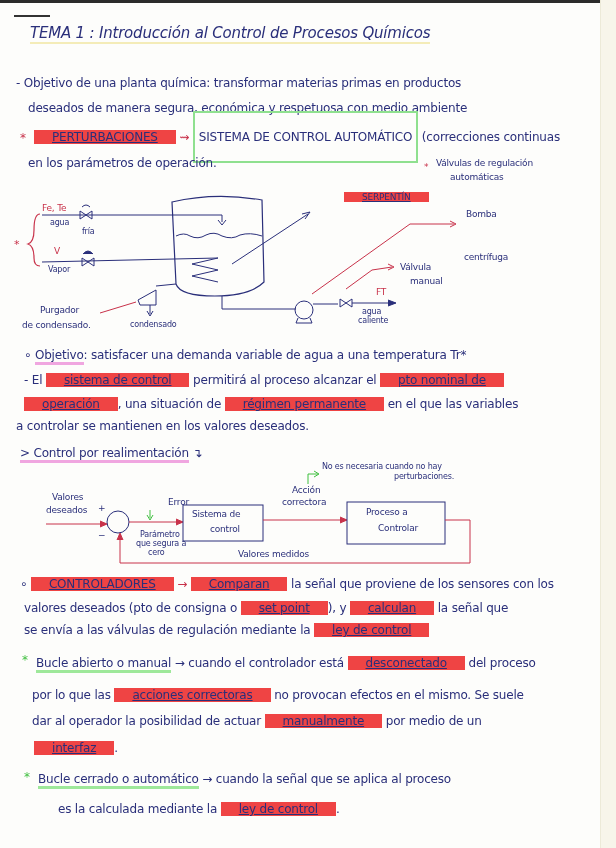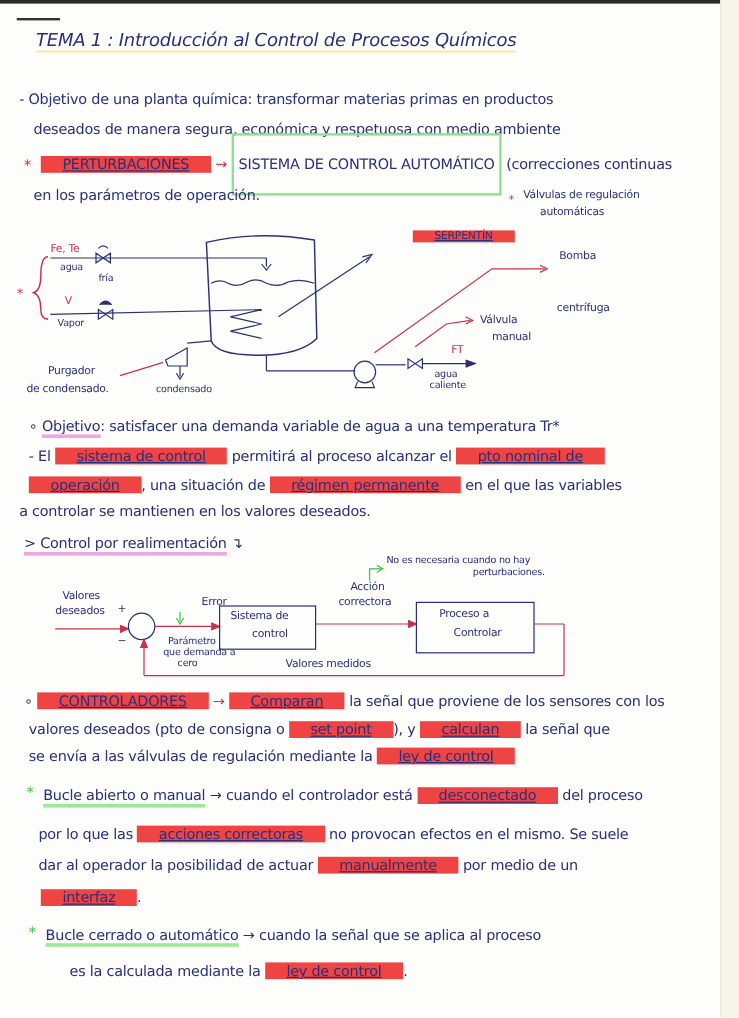--- a/index.html
+++ b/index.html
@@ -140,21 +140,21 @@
   <span class="hlp">&gt; Control por realimentación</span> <span>↴</span>
 </div>
 <div class="t tiny" style="left:322px;top:462px;">No es necesaria cuando no hay</div>
 <div class="t tiny" style="left:394px;top:472px;">perturbaciones.</div>
 <div class="t small" style="left:52px;top:492px;">Valores</div>
 <div class="t small" style="left:46px;top:505px;">deseados</div>
 <div class="t small" style="left:98px;top:503px;">+</div>
 <div class="t small" style="left:98px;top:530px;">−</div>
 <div class="t small" style="left:144px;top:497px;padding-left:24px;">Error</div>
 <div class="t tiny" style="left:140px;top:530px;">Parámetro</div>
-<div class="t tiny" style="left:136px;top:539px;">que demanda a</div>
+<div class="t tiny" style="left:136px;top:539px;">que segura a</div>
 <div class="t tiny" style="left:148px;top:548px;">cero</div>
 <div class="t small" style="left:192px;top:509px;">Sistema de</div>
 <div class="t small" style="left:210px;top:524px;">control</div>
 <div class="t small" style="left:292px;top:485px;">Acción</div>
 <div class="t small" style="left:282px;top:497px;">correctora</div>
 <div class="t small" style="left:366px;top:507px;">Proceso a</div>
 <div class="t small" style="left:378px;top:523px;">Controlar</div>
 <div class="t small" style="left:238px;top:549px;">Valores medidos</div>
 
 <div class="t" style="left:20px;top:577px;">

